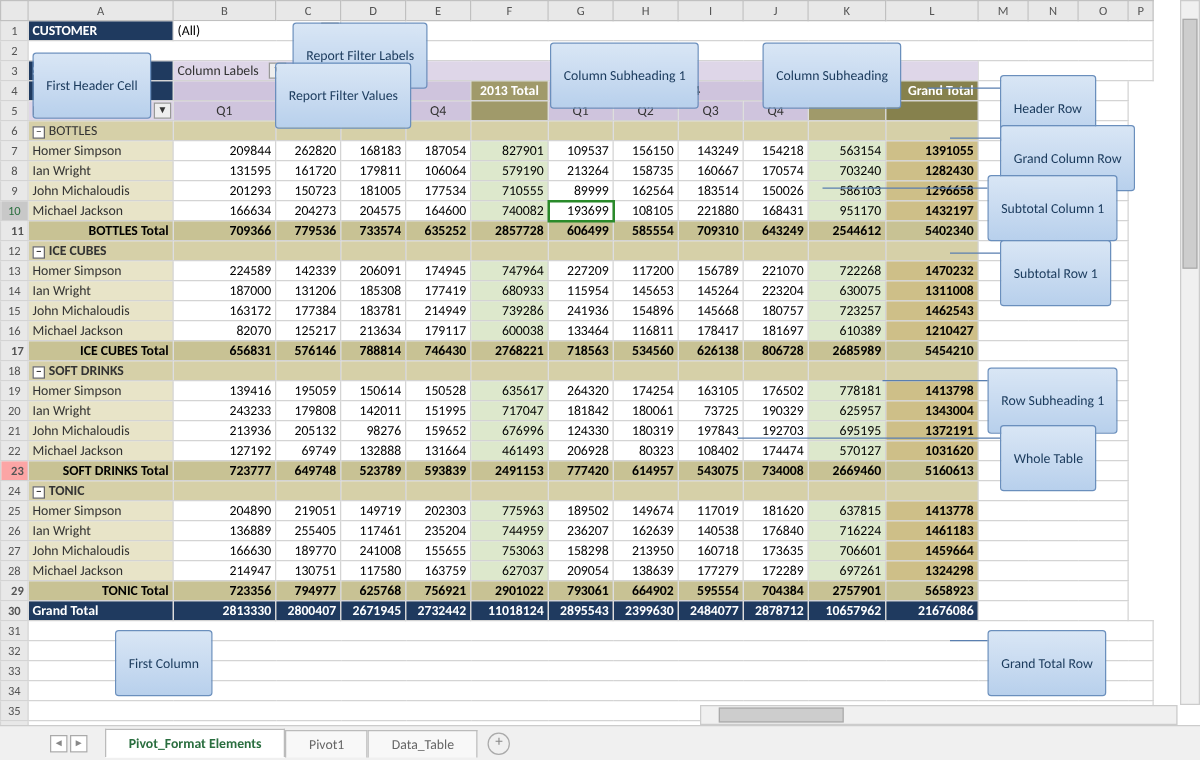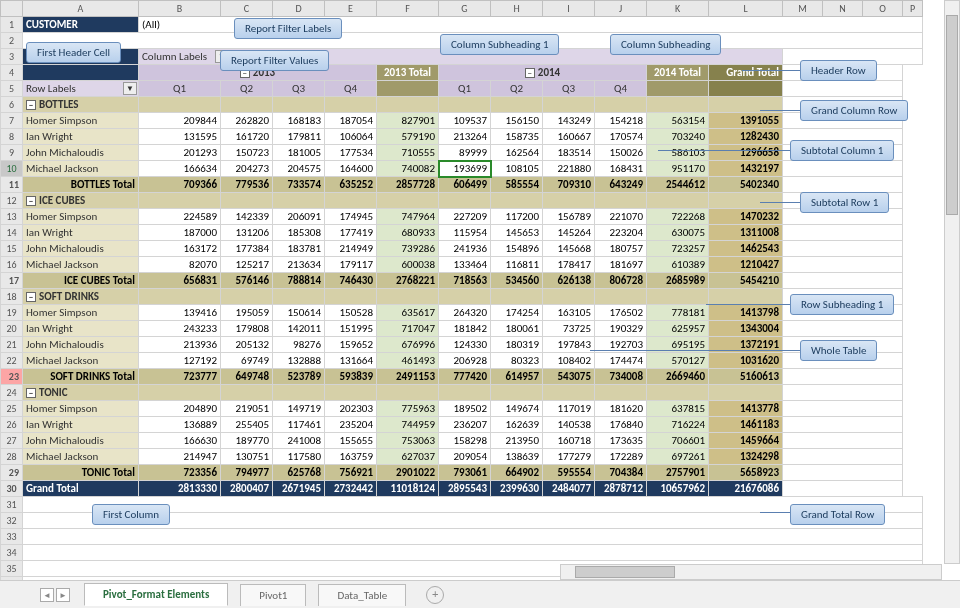--- a/index.html
+++ b/index.html
@@ -21,27 +21,27 @@
 .khaki { background: #d6d0a8; color: #333; }
 .sub { background: #e8e4c8; color: #333; }
 .val { text-align: right; }
 .ytot { background: #dde8cc; text-align: right; }
 .gtcol { background: #cebf88; text-align: right; font-weight: bold; }
 .totrow td { background: #c8c294; font-weight: bold; text-align: right; }
 .totrow td.val { text-align: right; }
 .grand td { background: #1f3a5f; color: #fff; font-weight: bold; }
 .grand td.val { text-align: right; }
 .selcell { outline: 2px solid #2a8a2a; outline-offset: -1px; }
-.callout { position: absolute; background: linear-gradient(to bottom, #d9e6f5, #b8d0ec); border: 1px solid #6a8fbd; border-radius: 3px; padding: 3px 10px; font-size: 11px; color: #1a3a5c; z-index: 10; white-space: nowrap; }
+.callout { position: absolute; background: linear-gradient(to bottom, #d9e6f5, #b8d0ec); border: 1px solid #6a8fbd; border-radius: 3px; padding: 19px 10px; font-size: 11px; color: #1a3a5c; z-index: 10; white-space: nowrap; }
 .arrow { position: absolute; border-top: 1px solid #5a7fb0; z-index: 9; }
 .exp { display: inline-block; width: 10px; height: 10px; border: 1px solid #666; background: #fff; color: #333; font-size: 9px; line-height: 8px; text-align: center; margin-right: 3px; cursor: pointer; }
 .tabs { position: absolute; bottom: 0; left: 0; right: 0; height: 28px; background: #f0f0f0; border-top: 1px solid #ccc; display: flex; align-items: center; padding-left: 40px; }
 .tabnav { display: flex; margin-right: 12px; }
 .tabnav span { width: 14px; height: 14px; border: 1px solid #aaa; margin-right: 2px; font-size: 8px; text-align: center; line-height: 12px; color: #888; background: #fff; }
-.tab { padding: 4px 18px; border: 1px solid #bbb; border-bottom: none; background: #f8f8f8; margin-right: 12px; font-size: 11px; color: #666; cursor: pointer; }
+.tab { padding: 4px 18px; border: 1px solid #bbb; border-bottom: none; background: #f8f8f8; margin-right: 0; font-size: 11px; color: #666; cursor: pointer; }
 .tab.active { background: #fff; font-weight: bold; color: #2a6e3f; border-bottom: 1px solid #fff; }
 .addtab { width: 18px; height: 18px; border: 1px solid #aaa; border-radius: 50%; text-align: center; line-height: 15px; margin-left: 8px; color: #888; font-size: 12px; cursor: pointer; }
 .scroll-h { position: absolute; bottom: 28px; right: 18px; left: 560px; height: 16px; background: #f0f0f0; border: 1px solid #ccc; }
 .scroll-h-thumb { position: absolute; left: 14px; top: 1px; width: 100px; height: 12px; background: #cdcdcd; border: 1px solid #aaa; }
 .scroll-v { position: absolute; top: 0; right: 0; bottom: 44px; width: 16px; background: #f0f0f0; border: 1px solid #ccc; }
 .scroll-v-thumb { position: absolute; top: 14px; left: 1px; width: 12px; height: 200px; background: #cdcdcd; border: 1px solid #aaa; }
 .name { padding-left: 24px; }
 </style>
 </head>
 <body>
@@ -126,21 +126,21 @@
         <td class="lav2">Q4</td>
 <td class="olive-total"></td>
         <td class="olive-gt"></td>
         <td colspan="3"></td>
       </tr>
 
 </tbody>
     <tbody id="data-body">
       <tr>
         <td class="rowhdr">6</td>
-        <td class="khaki" style="font-weight:bold"><span class="exp">−</span>BOTTLES</td>
+        <td class="khaki" style="font-weight:normal"><span class="exp">−</span>BOTTLES</td>
         <td class="khaki"></td>
         <td class="khaki"></td>
         <td class="khaki"></td>
         <td class="khaki"></td>
         <td class="khaki"></td>
         <td class="khaki"></td>
         <td class="khaki"></td>
         <td class="khaki"></td>
         <td class="khaki"></td>
         <td class="khaki"></td>

